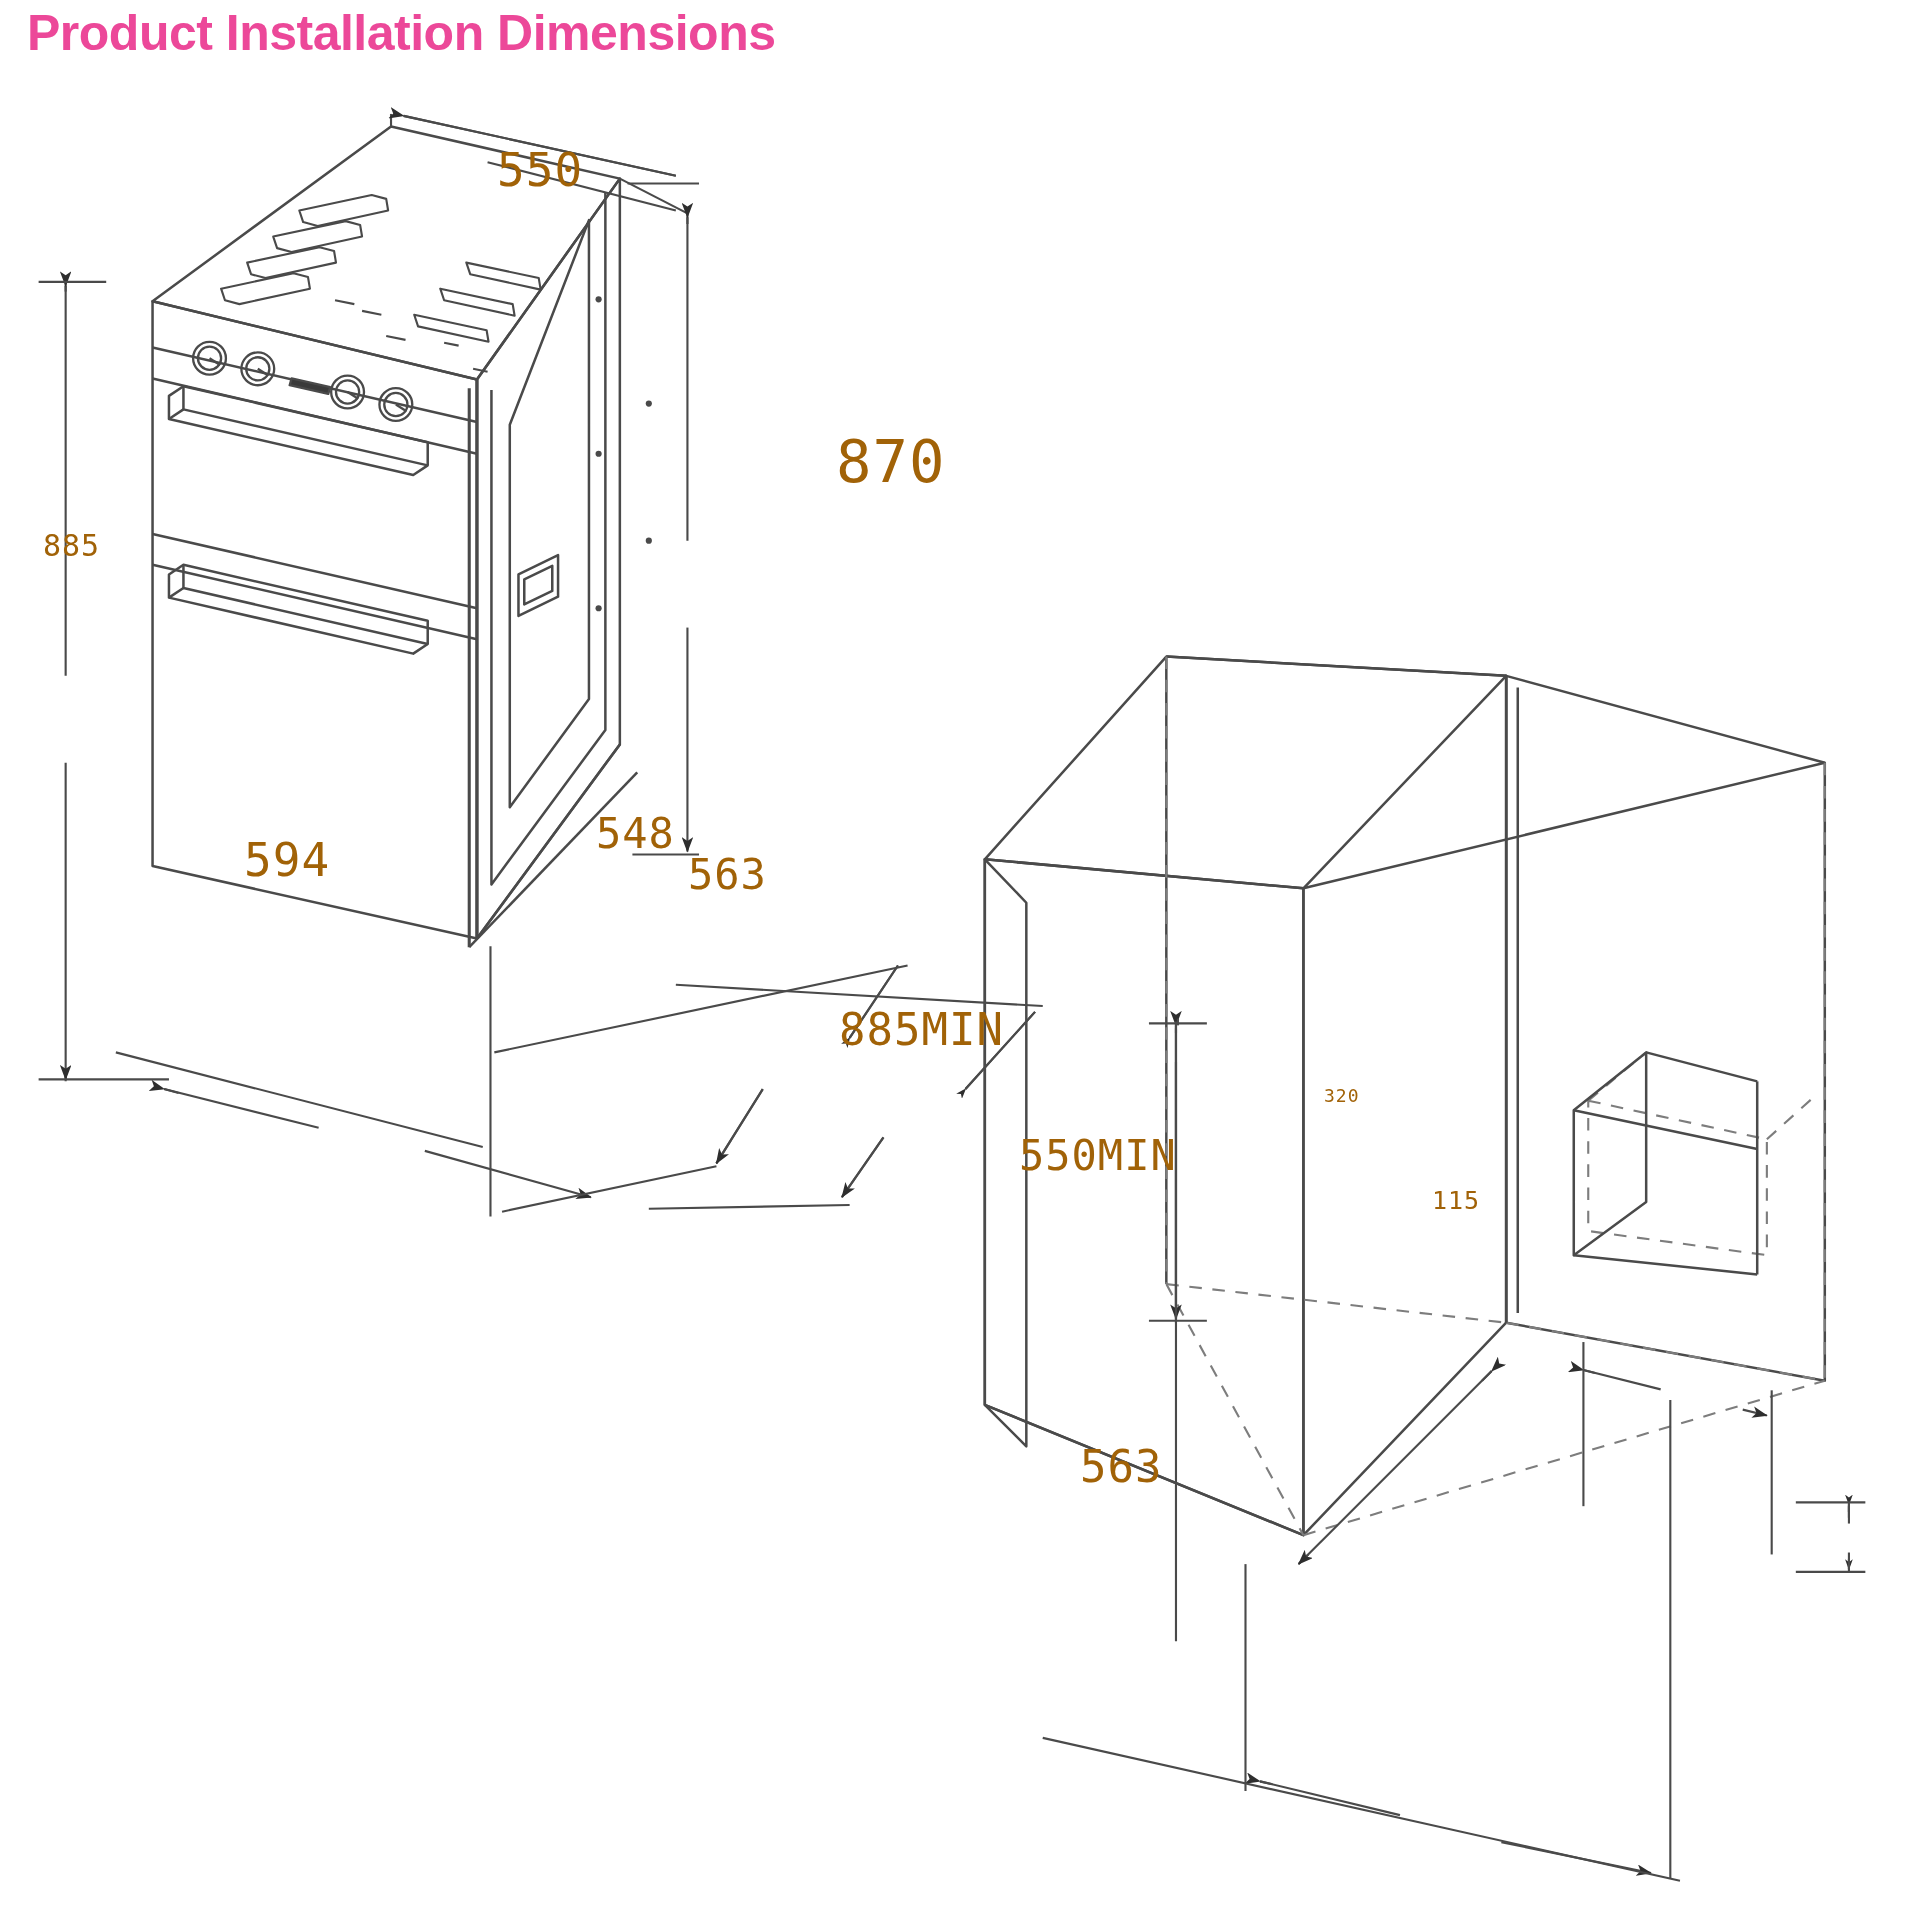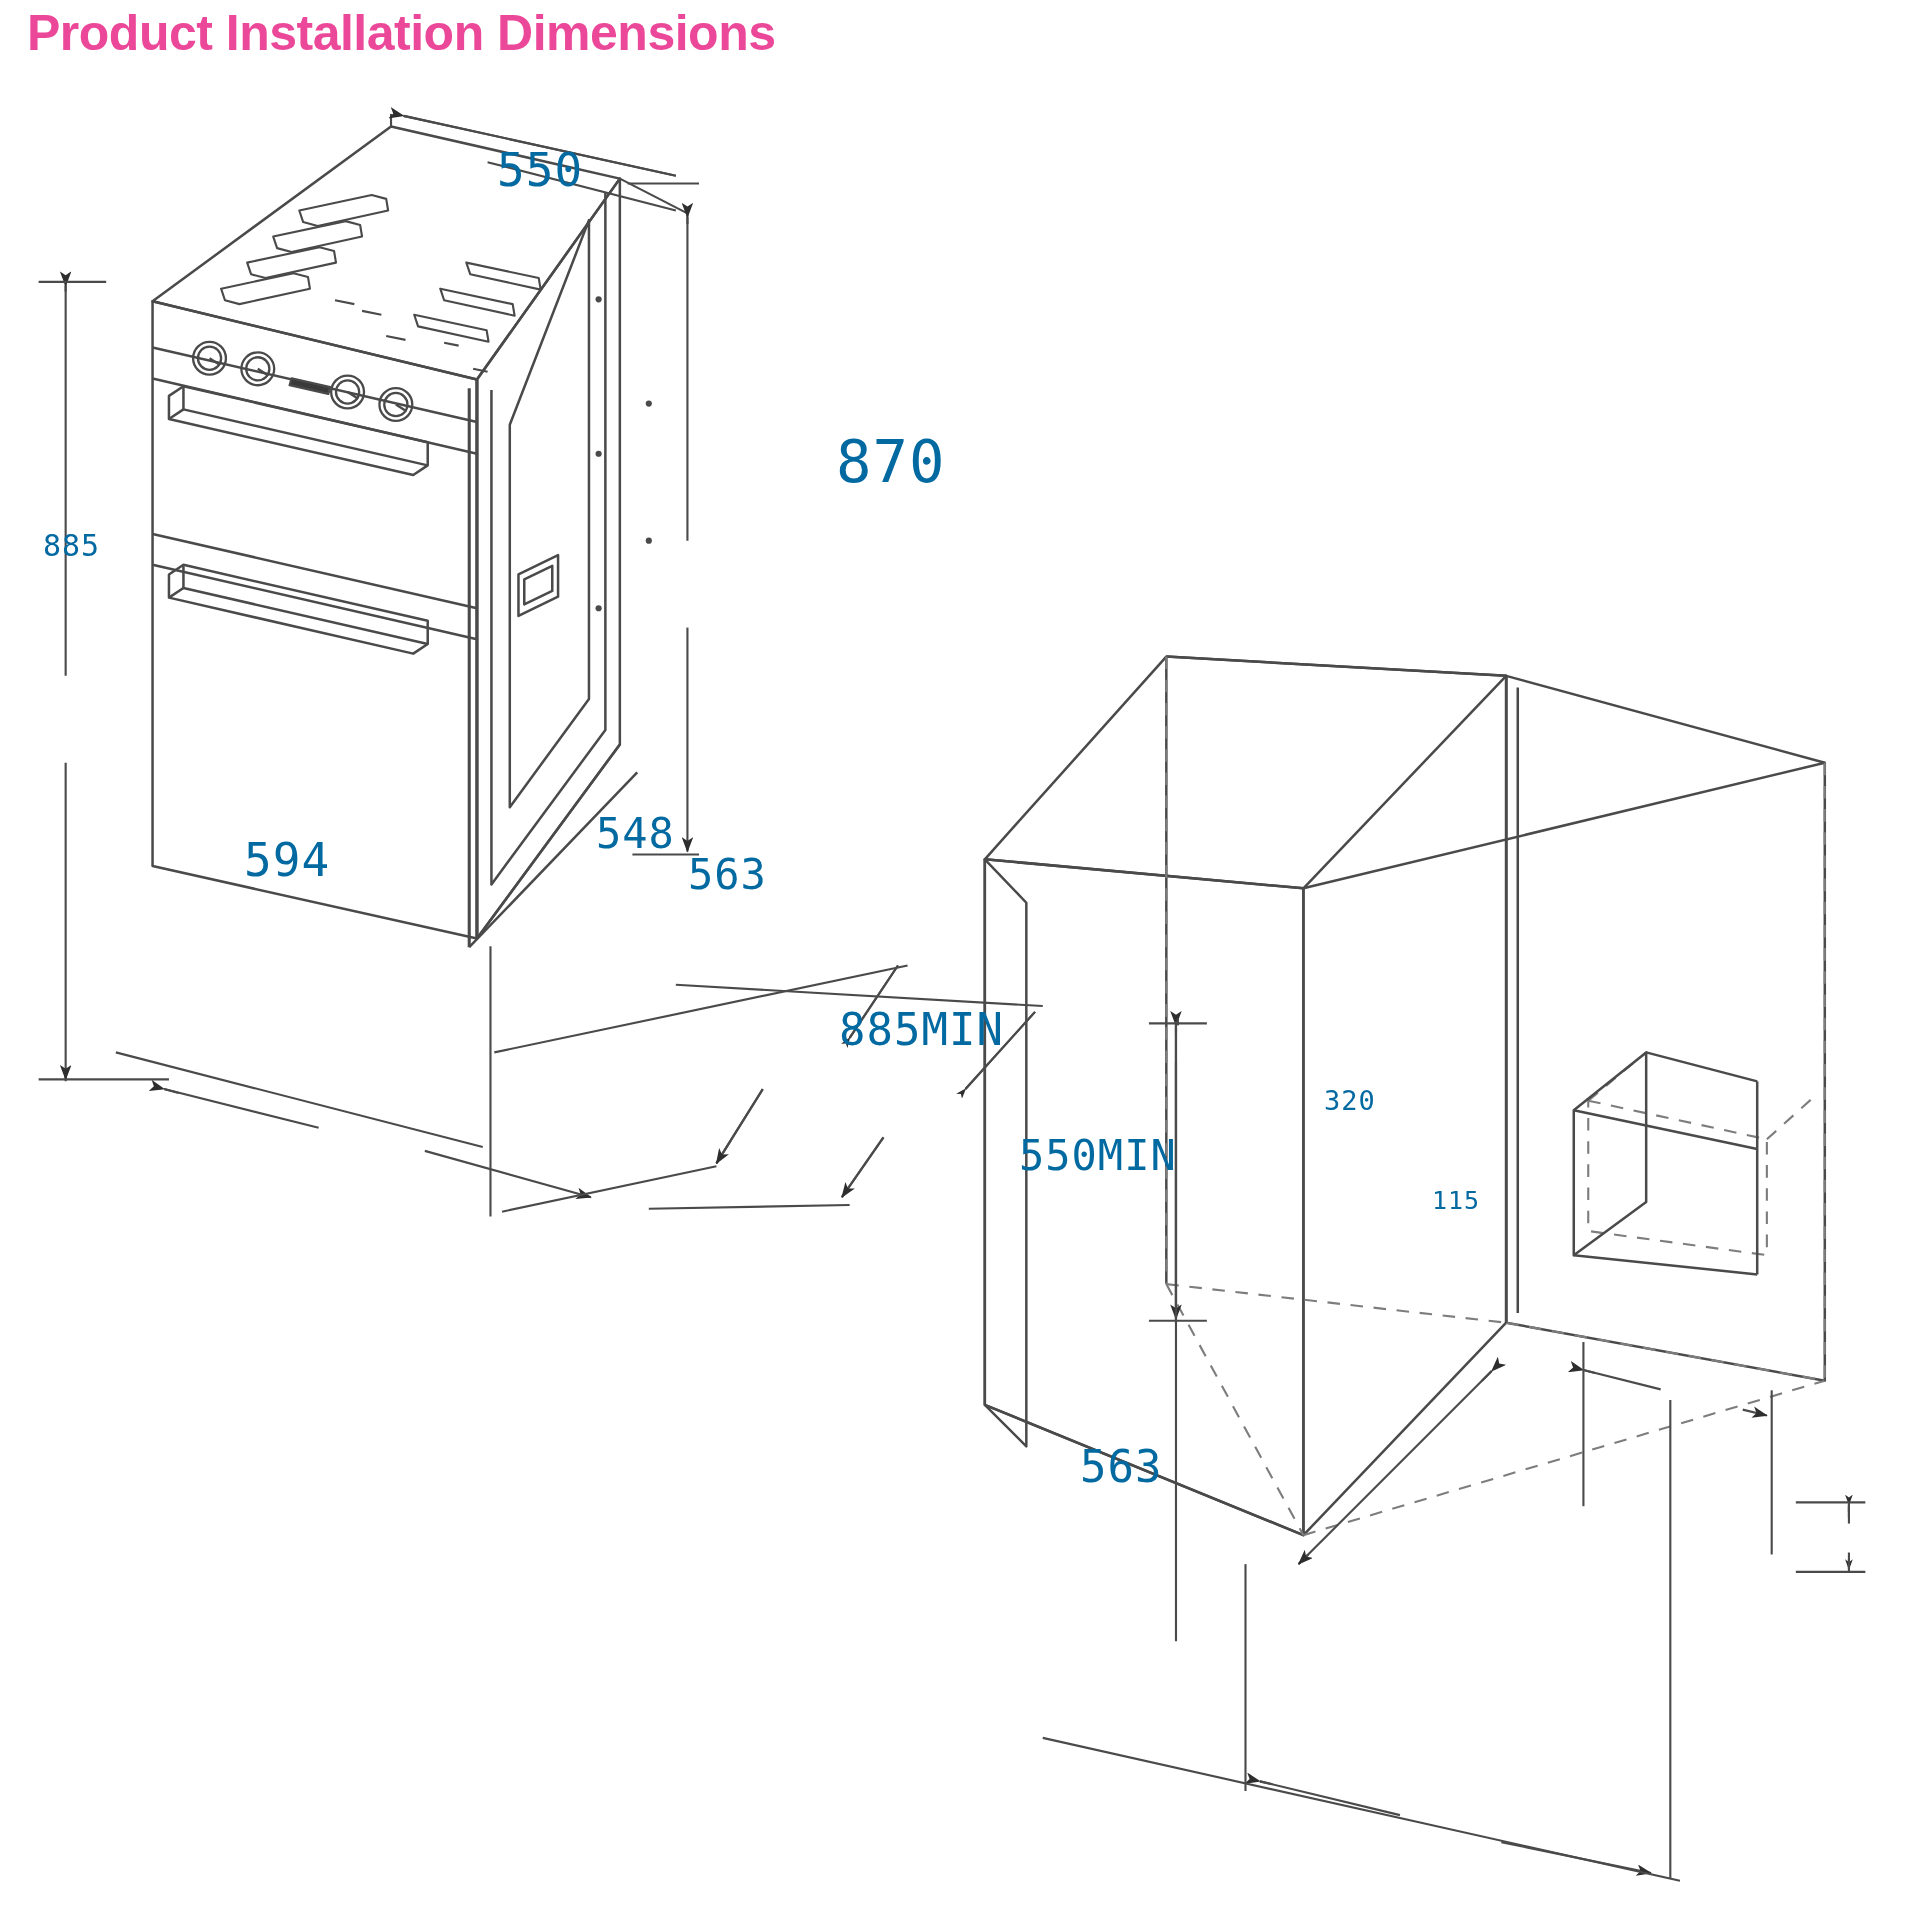--- a/index.html
+++ b/index.html
@@ -21,21 +21,21 @@
     white-space:nowrap;
   }
   #drawing-canvas{
     position:absolute;
     left:0;top:0;
     width:1931px;height:1931px;
   }
   .dim-label{
     position:absolute;
     font-family:"DejaVu Sans Mono", monospace;
-    color:#0369a1;
+    color:#a16207;
     white-space:nowrap;
     letter-spacing:1px;
   }
 </style>
 </head>
 <body>
 
 <div id="page-title">Product Installation Dimensions</div>
 
 <svg id="drawing-canvas" viewBox="0 0 2000 2000" xmlns="http://www.w3.org/2000/svg">
@@ -299,18 +299,18 @@
 <div class="dim-label" style="left:244px;top:833px;font-size:46px;">594</div>
 
 <div class="dim-label" style="left:596px;top:809px;font-size:42px;">548</div>
 
 <div class="dim-label" style="left:688px;top:850px;font-size:42px;">563</div>
 
 <div class="dim-label" style="left:839px;top:1004px;font-size:44px;">885MIN</div>
 
 <div class="dim-label" style="left:1019px;top:1131px;font-size:42px;">550MIN</div>
 
-<div class="dim-label" style="left:1324px;top:1085px;font-size:27px;">320</div>
+<div class="dim-label" style="left:1324px;top:1085px;font-size:18px;">320</div>
 
 <div class="dim-label" style="left:1432px;top:1186px;font-size:25px;">115</div>
 
 <div class="dim-label" style="left:1080px;top:1441px;font-size:44px;">563</div>
 
 
 </body></html>

